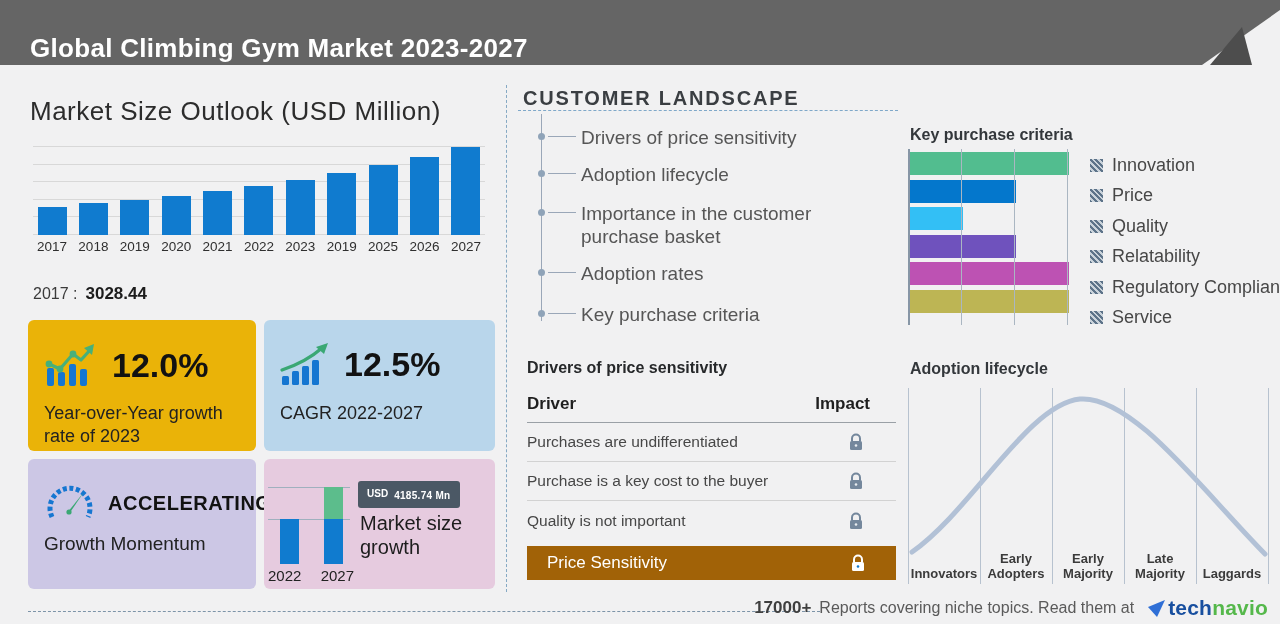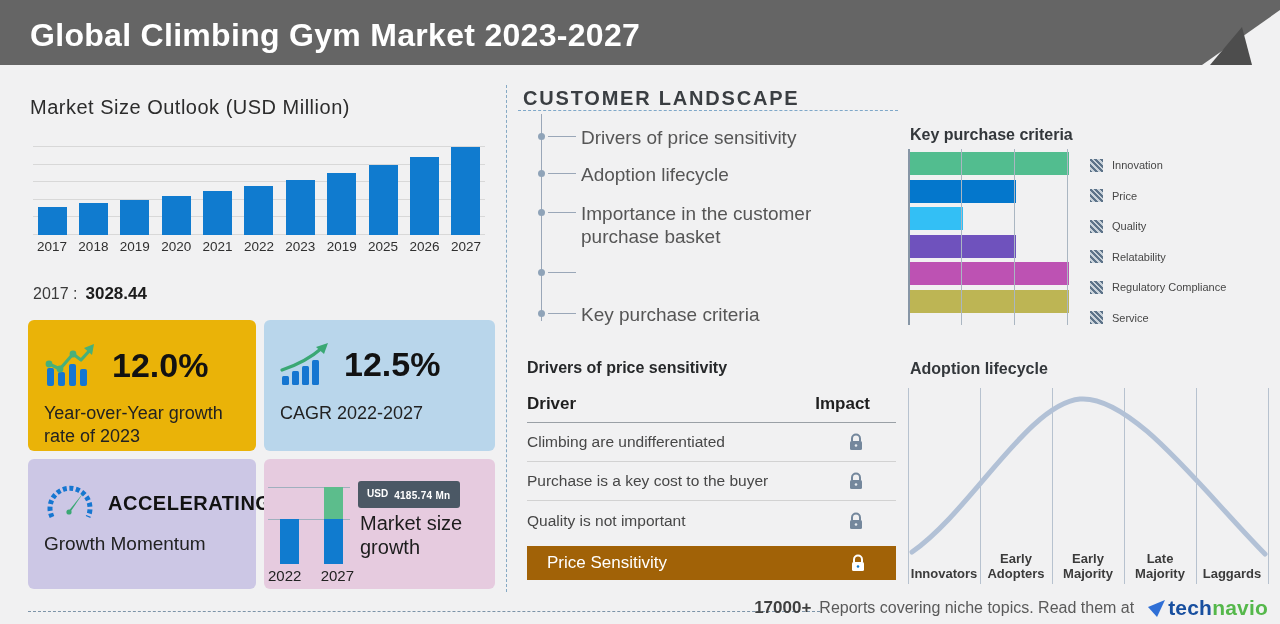--- a/index.html
+++ b/index.html
@@ -2,30 +2,30 @@
 <html><head>
 <meta charset="utf-8">
 <style>
   * { margin:0; padding:0; box-sizing:border-box; }
   html,body { width:1280px; height:624px; }
   body { font-family:"Liberation Sans", sans-serif; background:#e9e9ea; }
   #stage { position:relative; width:1280px; height:624px; background:#f1f1f2; overflow:hidden; }
 
   
   .header { position:absolute; left:0; top:0; width:1280px; height:65px; background:#656565; }
-  .header h1 { position:absolute; left:30px; top:3px; line-height:65px; color:#ffffff;
-               font-size:32px; font-weight:bold; letter-spacing:.3px; }
+  .header h1 { position:absolute; left:30px; top:16px; line-height:65px; color:#ffffff;
+               font-size:26px; font-weight:bold; letter-spacing:.3px; }
   .curl-white { position:absolute; right:0; top:10px; width:0; height:0;
                 border-bottom:55px solid #f1f1f2; border-left:78px solid transparent; }
   .curl-fold  { position:absolute; right:28px; top:27px; width:0; height:0;
                 border-bottom:38px solid #4d4d4d; border-left:32px solid transparent;
                 border-right:10px solid transparent; }
 
   
-  .mso-title { position:absolute; left:30px; top:96px; font-size:20px; color:#2c2c2c; letter-spacing:.5px;text-align:right; }
+  .mso-title { position:absolute; left:30px; top:96px; font-size:26px; color:#2c2c2c; letter-spacing:.5px;text-align:right; }
   .mso-plot  { position:absolute; left:33px; top:146px; width:452px; height:89px; }
   .hgrid { position:absolute; left:0; width:100%; height:1px; background:#d8d8d8; }
   .mso-cols { position:absolute; left:0; bottom:0; width:100%; height:100%;
               display:flex; justify-content:space-between; align-items:flex-end; }
   .mso-col { width:38px; display:flex; flex-direction:column; align-items:center; justify-content:flex-end; }
   .mso-bar { width:29px; background:#107bcf; }
   .mso-years { position:absolute; left:33px; top:239px; width:452px; display:flex; justify-content:space-between; }
   .mso-year { width:38px; text-align:center; font-size:13.5px; color:#2f2f2f; }
 
   .hl-line { position:absolute; left:33px; top:284px; font-size:16px; color:#3a3a3a; }
@@ -83,21 +83,21 @@
   .kpc-title { position:absolute; left:910px; top:126px; font-size:16px; font-weight:bold; color:#33373b; }
   .kpc-plot { position:absolute; left:908px; top:149px; width:162px; height:176px; }
   .vgrid { position:absolute; top:0; width:1px; height:100%; background:#aab6c2; }
   .vgrid.axis { width:2px; background:#8796a6; }
   .kpc-bars { position:absolute; left:2px; top:3px; }
   .kpc-bar { height:23px; margin-bottom:4.5px; }
   .kpc-legend { position:absolute; left:1090px; top:150px; }
   .kpc-leg-item { display:flex; align-items:center; gap:9px; height:30.5px; }
   .kpc-swatch { width:13px; height:13px; flex:none;
     background:repeating-linear-gradient(45deg,#5d7389 0 2px,#c9d2da 2px 4px); }
-  .kpc-leg-label { font-size:11px; color:#474747; white-space:nowrap; }
+  .kpc-leg-label { font-size:18px; color:#474747; white-space:nowrap; }
 
   
   .al-title { position:absolute; left:910px; top:360px; font-size:16px; font-weight:bold; color:#33373b; }
   .al-plot { position:absolute; left:908px; top:388px; width:360px; height:164px; }
   .al-plot .vgrid { background:#b7c2cf; height:196px; }
   .al-curve { position:absolute; left:0; top:0; }
   .al-labels { position:absolute; left:908px; top:552px; width:360px; height:32px; display:flex; }
   .al-slot { width:72px; display:flex; align-items:flex-end; justify-content:center; text-align:center;
              font-size:13px; font-weight:bold; color:#3b3b3b; line-height:1.15; padding-bottom:2px; }
 
@@ -260,34 +260,35 @@
       <span class="cl-dash" style="top: 24px;"></span>
       <span class="cl-text" style="top: 14px;">Drivers of price sensitivity</span>
       <span class="cl-dot" style="top: 58px;"></span>
       <span class="cl-dash" style="top: 61px;"></span>
       <span class="cl-text" style="top: 51px;">Adoption lifecycle</span>
       <span class="cl-dot" style="top: 97px;"></span>
       <span class="cl-dash" style="top: 100px;"></span>
       <span class="cl-text" style="top: 90px;">Importance in the customer purchase basket</span>
       <span class="cl-dot" style="top: 157px;"></span>
       <span class="cl-dash" style="top: 160px;"></span>
+      <span class="cl-text" style="top: 150px;">Adoption rates</span>
       <span class="cl-dot" style="top: 198px;"></span>
       <span class="cl-dash" style="top: 201px;"></span>
       <span class="cl-text" style="top: 191px;">Key purchase criteria</span>
     </div>
 
   <div class="dt-title">Drivers of price sensitivity</div>
   <div class="dt">
     <div class="dt-headrow">
       <span>Driver</span>
       <span>Impact</span>
     </div>
     <div class="dt-body">
         <div class="dt-row">
-          <span>Climbing are undifferentiated</span>
+          <span>Purchases are undifferentiated</span>
           <svg class="lock" viewBox="0 0 16 18">
             <path d="M4,8 V5.5 a4,4 0 0 1 8,0 V8" fill="none" stroke="#74879c" stroke-width="2"></path>
             <rect x="2" y="8" width="12" height="9" rx="1.5" fill="#74879c"></rect>
             <circle cx="8" cy="12.5" r="1.3" fill="#e8ecef"></circle>
           </svg>
         </div>
         <div class="dt-row">
           <span>Purchase is a key cost to the buyer</span>
           <svg class="lock" viewBox="0 0 16 18">
             <path d="M4,8 V5.5 a4,4 0 0 1 8,0 V8" fill="none" stroke="#74879c" stroke-width="2"></path>

